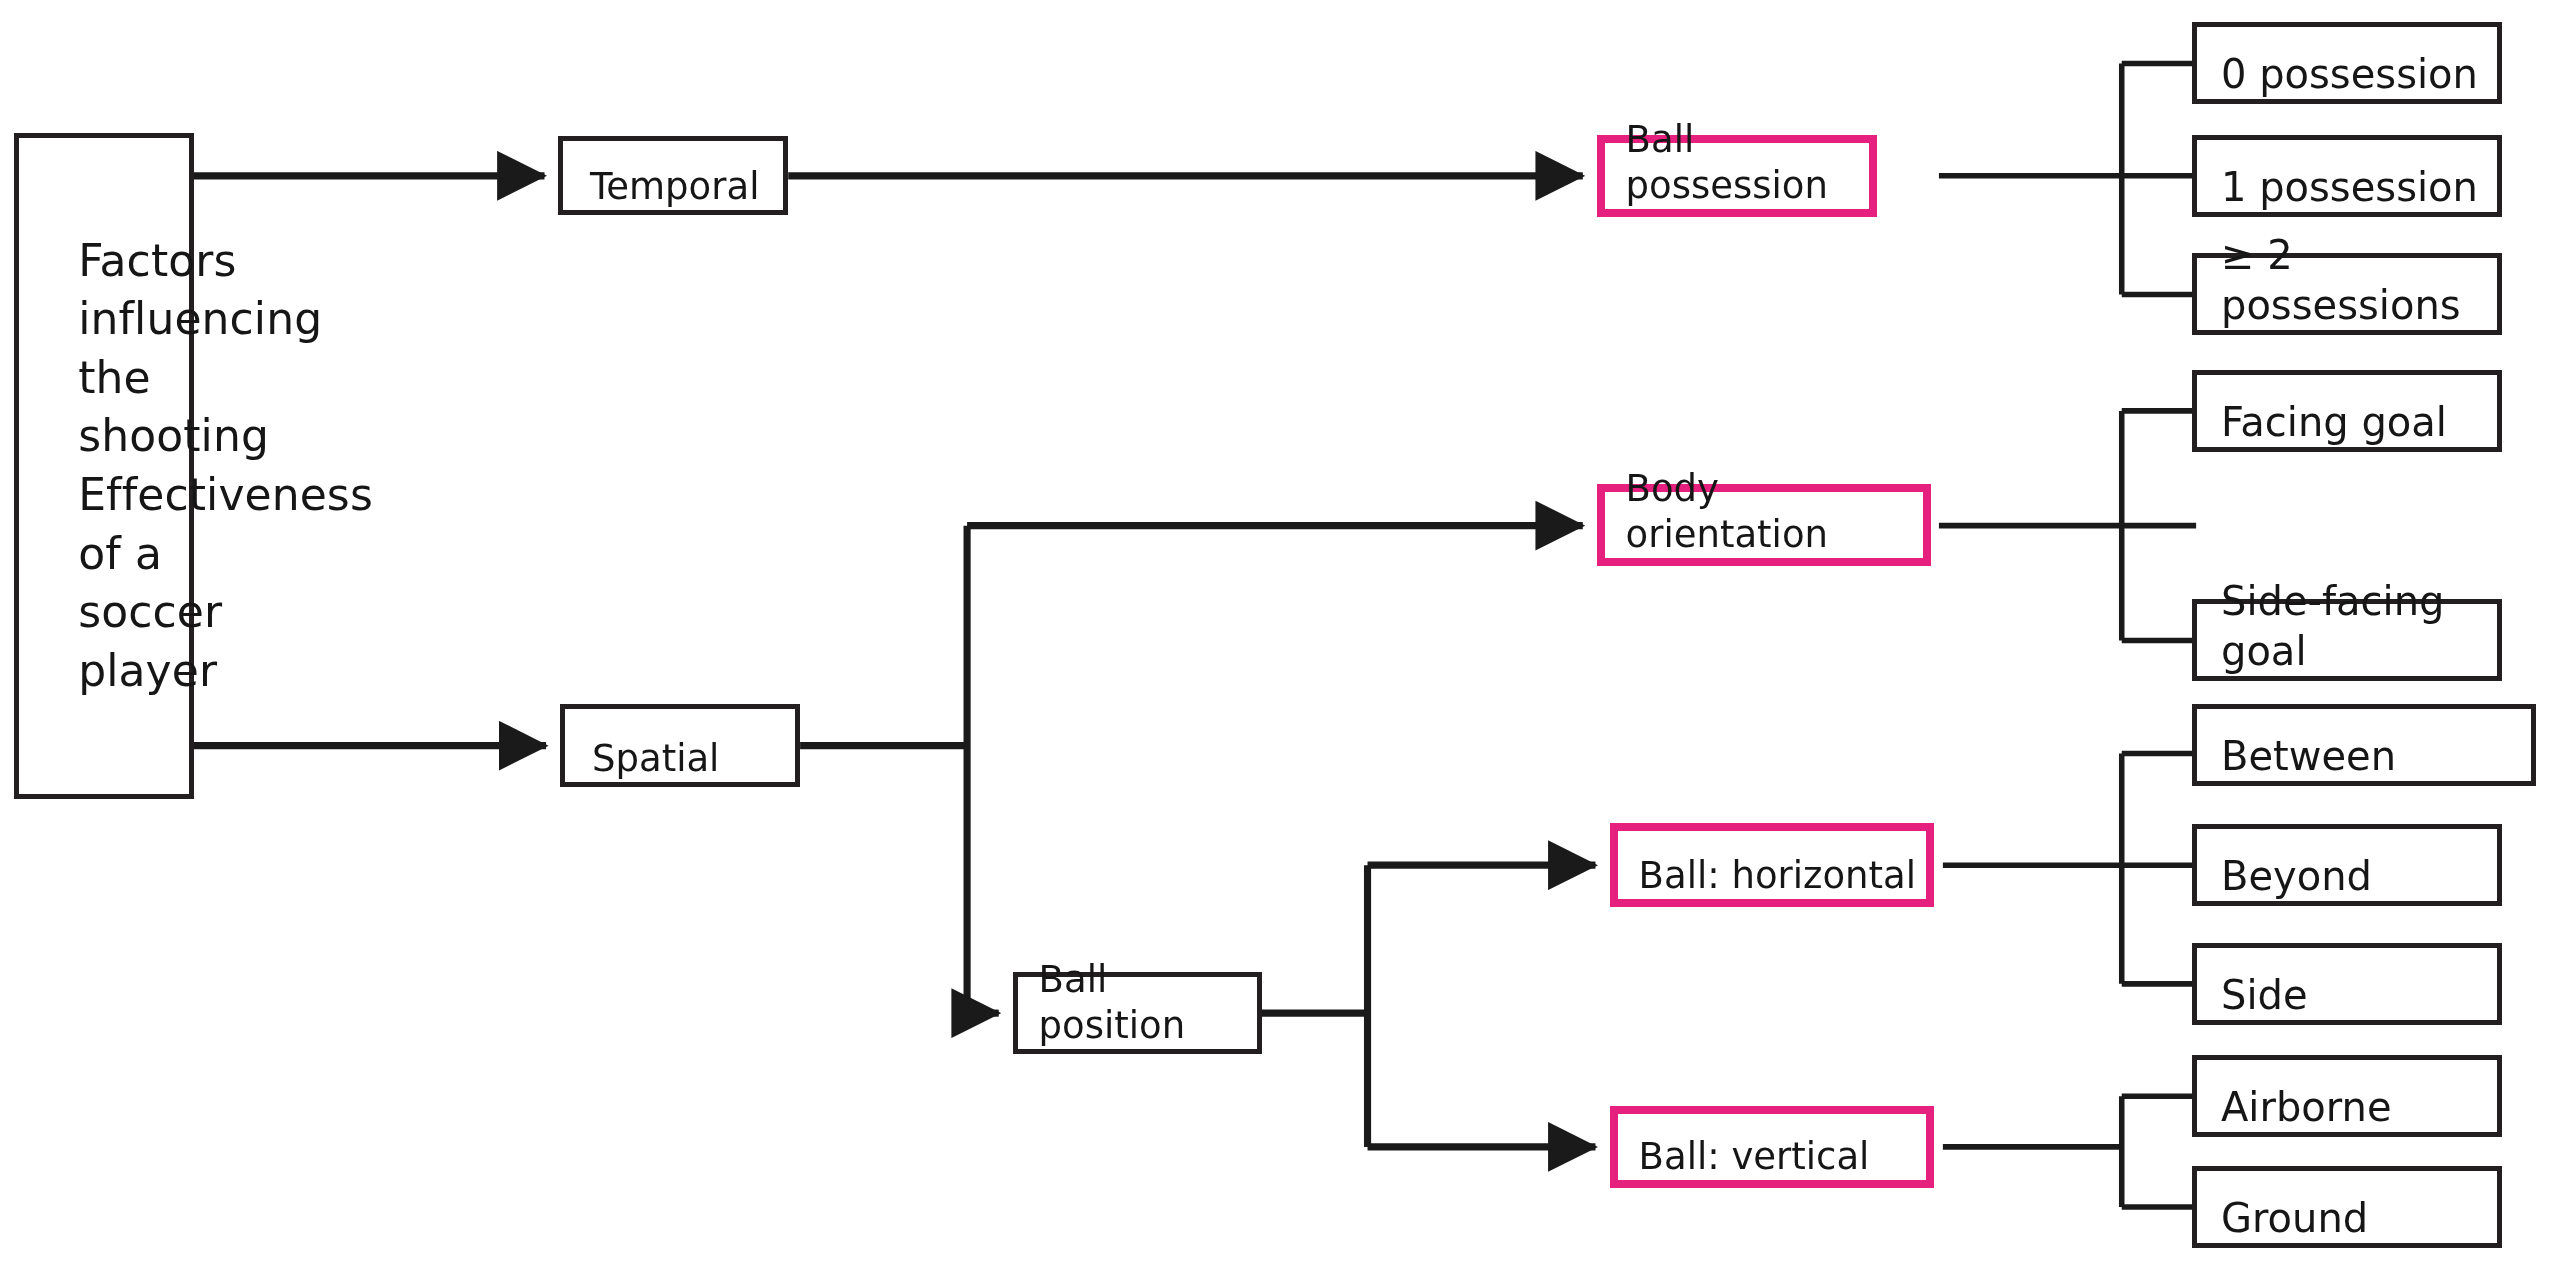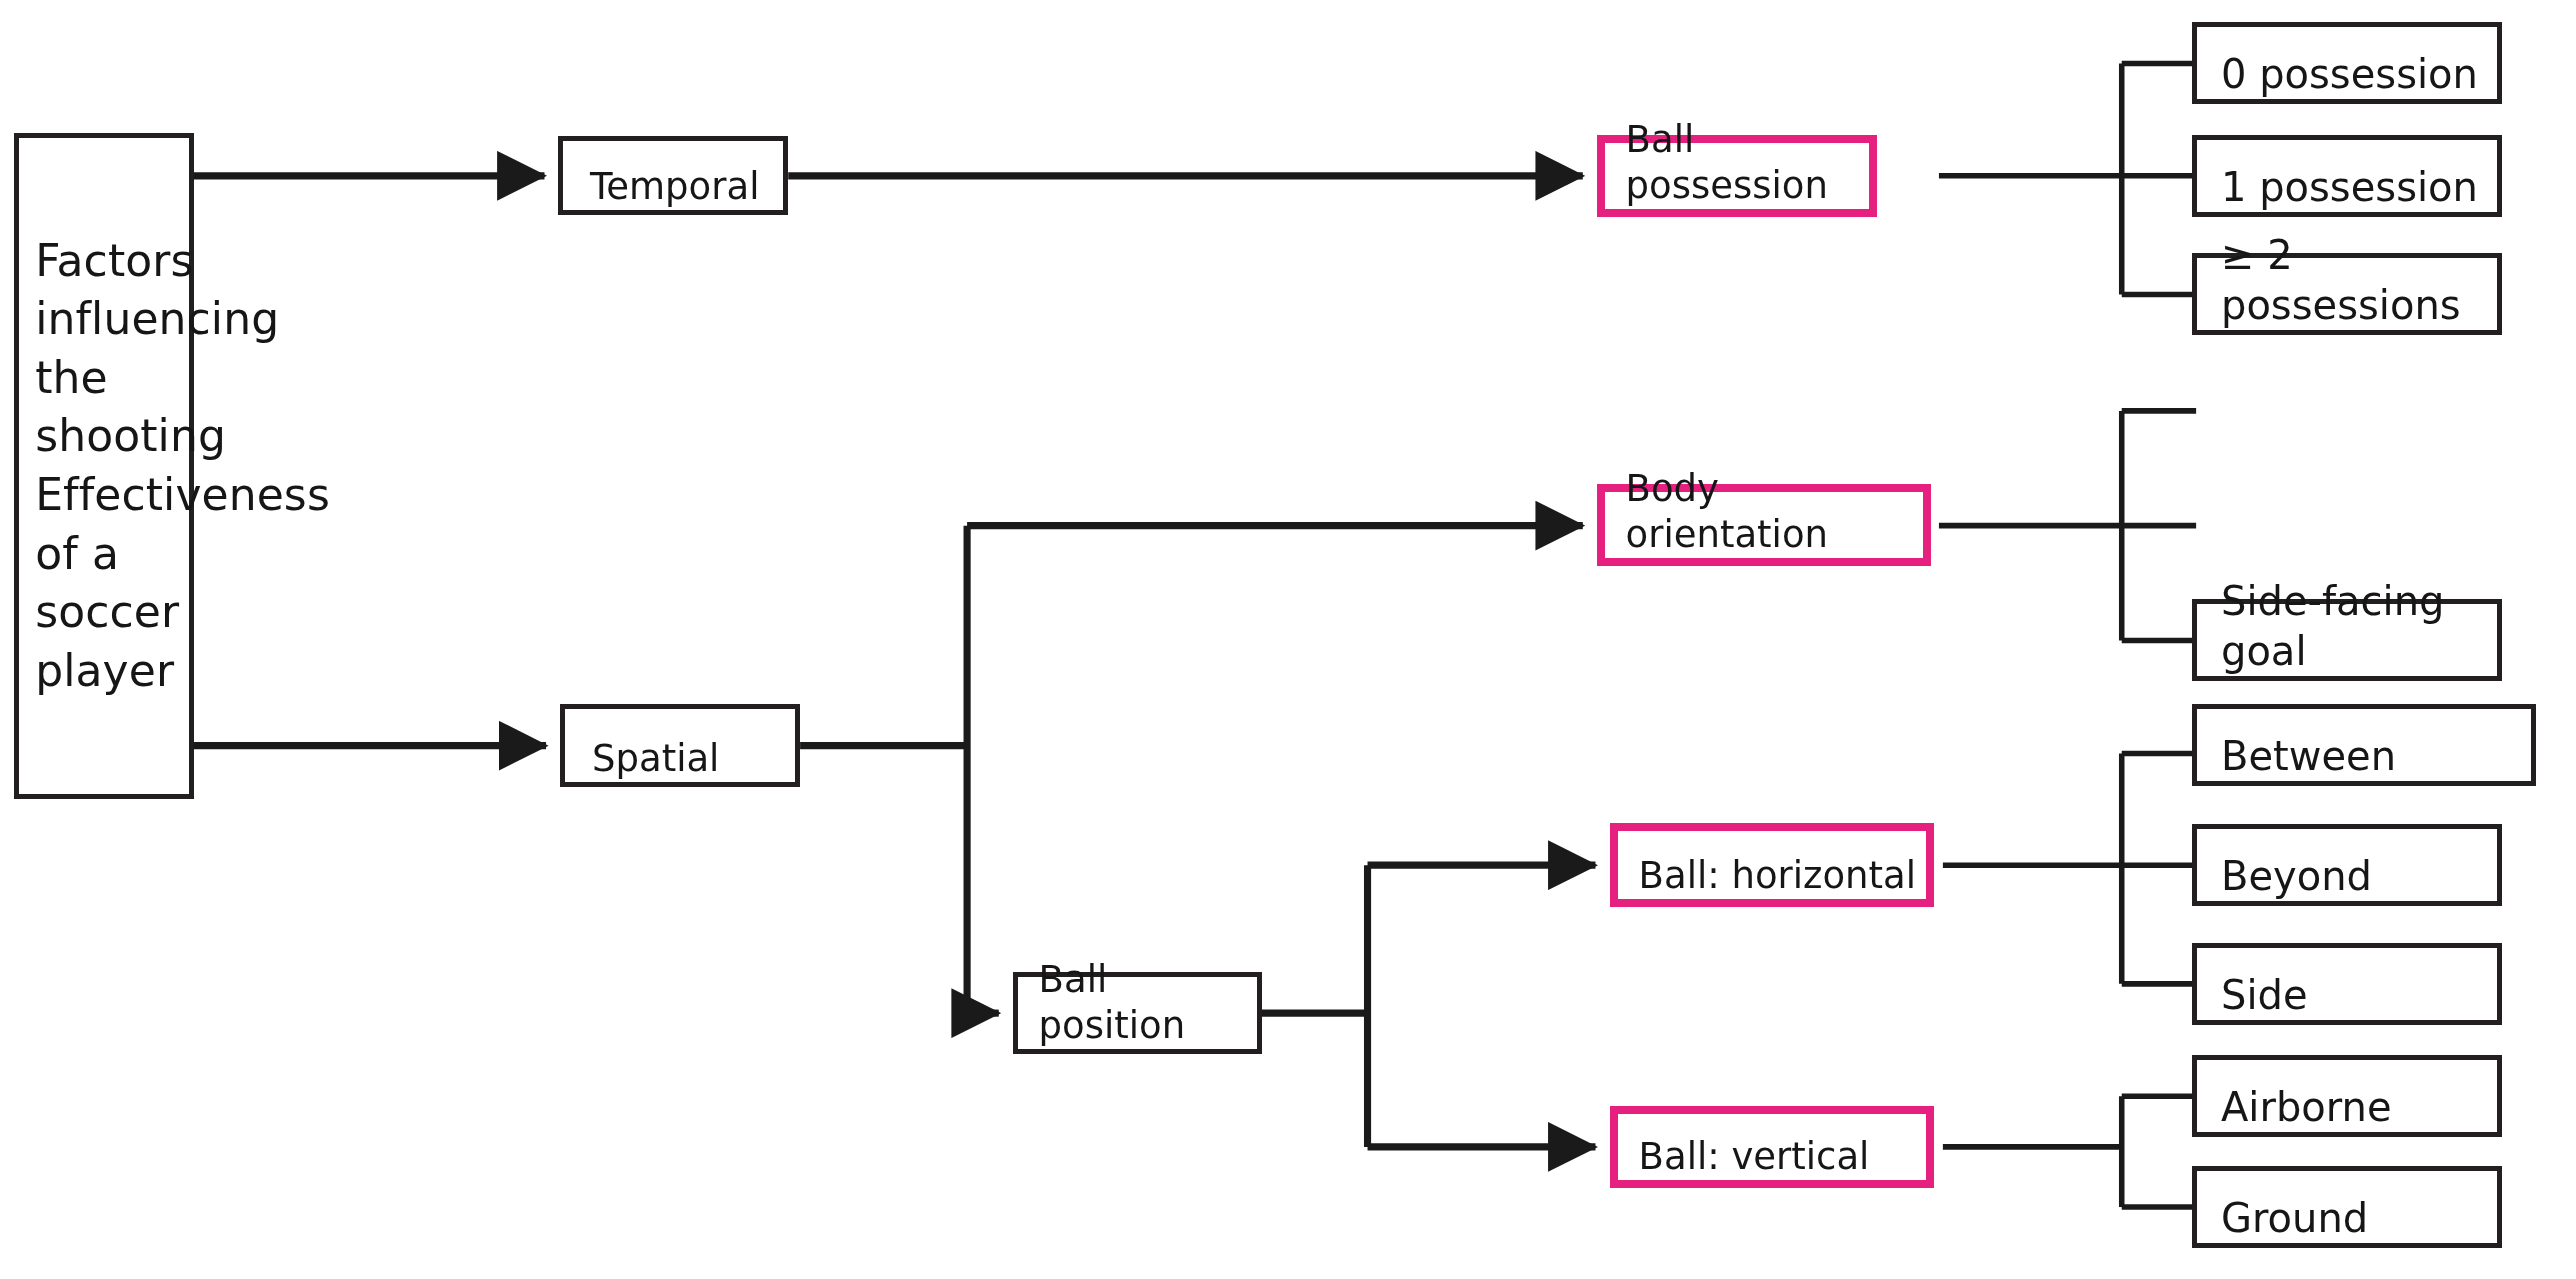--- a/index.html
+++ b/index.html
@@ -39,26 +39,27 @@
   }
   .node.root {
     border: 5.5px solid #231f20;
     align-items: center;
   }
   .node-label {
     display: block;
     width: 100%;
   }
   .root .node-label {
-    padding-left: 16px;
+    padding-left: 43px;
     padding-right: 12.7px;
     font-size: 44px;
     line-height: 1.33;
     white-space: pre-line;
     letter-spacing: 0.1px;
+    margin-left: 16px;
   }
   .level1 .node-label {
     padding-left: 27px;
     font-size: 37px;
   }
   .mid .node-label {
     padding-left: 20.6px;
     font-size: 37px;
   }
   .leaf .node-label {
@@ -165,20 +166,23 @@
   <div class="node plain leaf" style="left:2192px; top:22px; width:310px; height:82px;">
     <span class="node-label">0 possession</span>
   </div>
   <div class="node plain leaf" style="left:2192px; top:135px; width:310px; height:82px;">
     <span class="node-label">1 possession</span>
   </div>
   <div class="node plain leaf" style="left:2192px; top:253px; width:310px; height:82px;">
     <span class="node-label">≥ 2 possessions</span>
   </div>
 
+  <div class="node plain leaf" style="left:2192px; top:370px; width:310px; height:82px;">
+    <span class="node-label">Facing goal</span>
+  </div>
   <div class="node plain leaf" style="left:2192px; top:599px; width:310px; height:82px;">
     <span class="node-label">Side-facing goal</span>
   </div>
 
   <div class="node plain leaf" style="left:2192px; top:704px; width:344px; height:82px;">
     <span class="node-label">Between</span>
   </div>
   <div class="node plain leaf" style="left:2192px; top:824px; width:310px; height:82px;">
     <span class="node-label">Beyond</span>
   </div>

